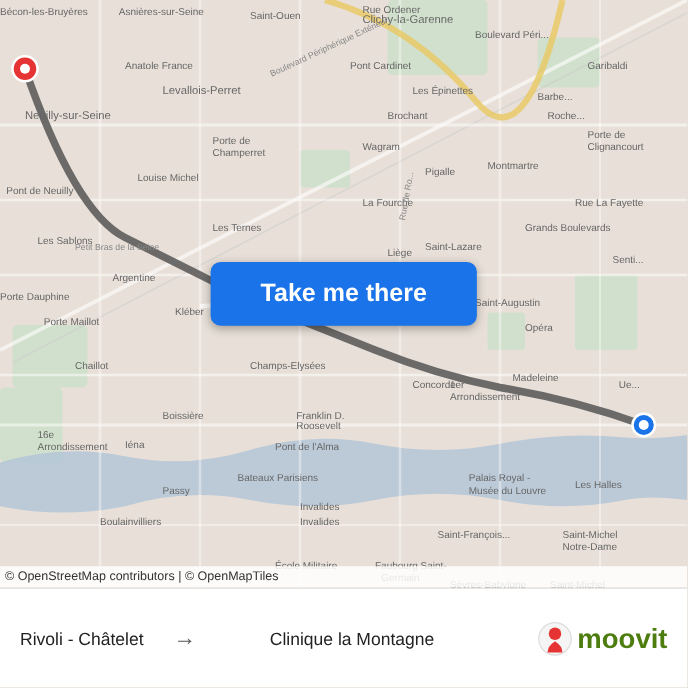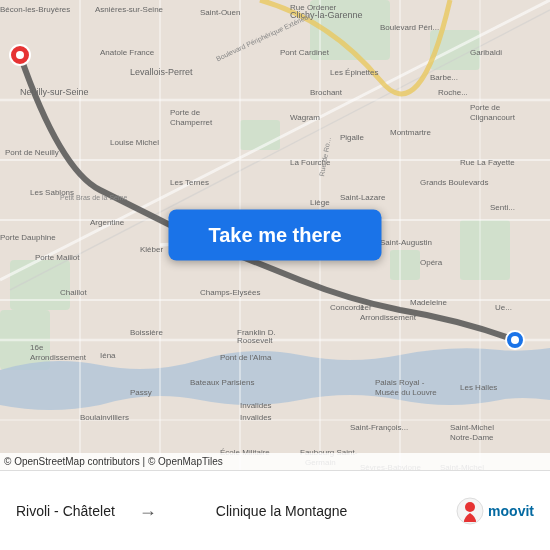--- a/index.html
+++ b/index.html
@@ -97,23 +97,23 @@
       margin-left: 35px;
     }
 
     #moovit-logo {
       display: flex;
       align-items: center;
       gap: 4px;
     }
 
     #moovit-text {
-      font-size: 14px;
+      font-size: 22px;
       font-weight: bold;
-      color: #0369a1;
+      color: #4d7c0f;
     }
   </style>
 </head>
 <body>
 
 <div id="map-container">
   <svg id="map-svg" viewBox="0 0 550 470" xmlns="http://www.w3.org/2000/svg">
 
     <rect width="550" height="470" fill="#e8e0d8"></rect>
 

